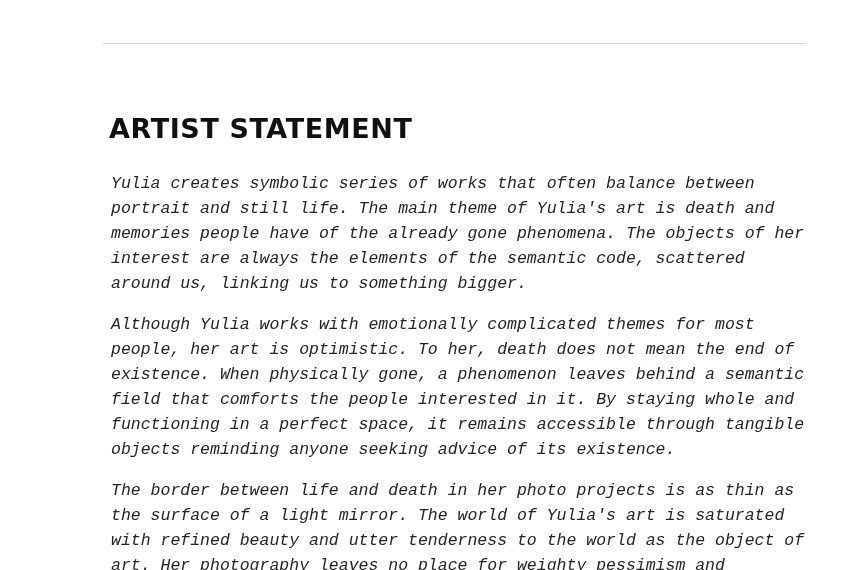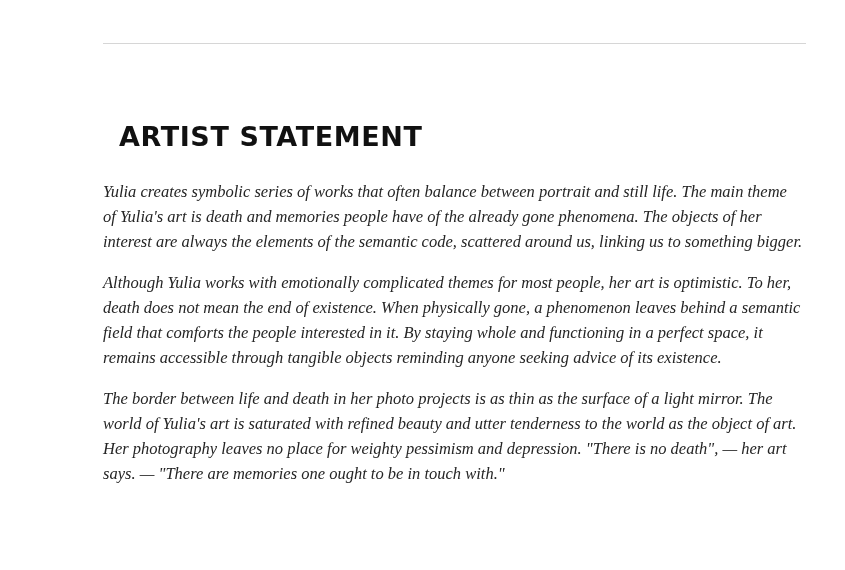--- a/index.html
+++ b/index.html
@@ -26,39 +26,39 @@
     top: 0;
     width: 703px;
   }
   .top-rule {
     margin-top: 43px;
     border: 0;
     border-top: 1px solid #d6d6d6;
     width: 703px;
   }
   .section-title {
-    margin: 16px;
+    margin: 6px;
     padding-top: 62px;
     font-size: 27px;
     line-height: 1.1;
     font-weight: bold;
     letter-spacing: 0.6px;
     color: #111111;
     font-family: "DejaVu Sans", sans-serif;
   }
   .body-copy {
     margin-top: 27px;
   }
   .body-copy p {
-    margin: 0 0 16px 0;
+    margin: 0 0 16px 8px;
     font-style: italic;
     font-size: 16.5px;
     line-height: 25px;
     color: #252525;
-    font-family: Liberation Serif, serif;
+    font-family: Liberation Mono, monospace;
     width: 700px;
   }
   .body-copy p:last-child {
     margin-bottom: 0;
   }
 </style>
 </head>
 <body>
 
 <div class="page">

